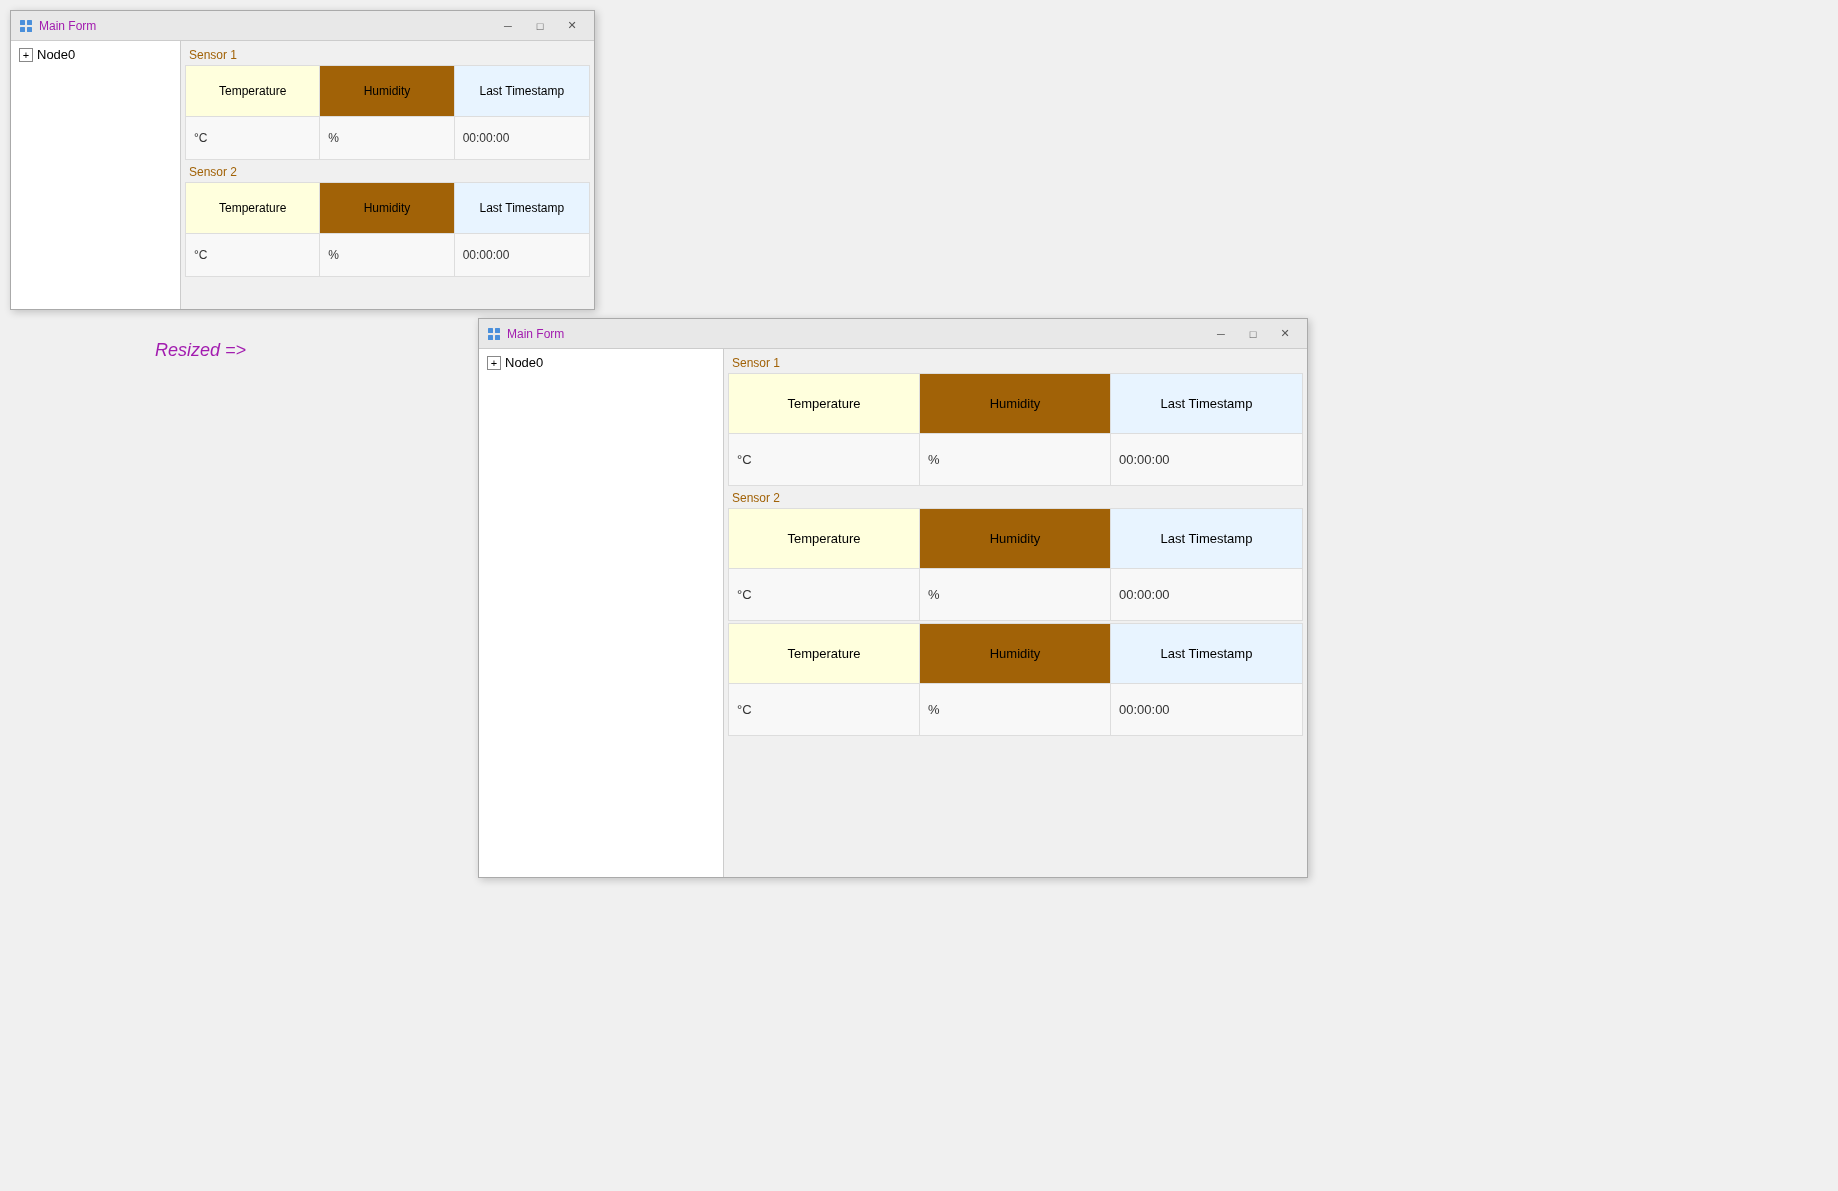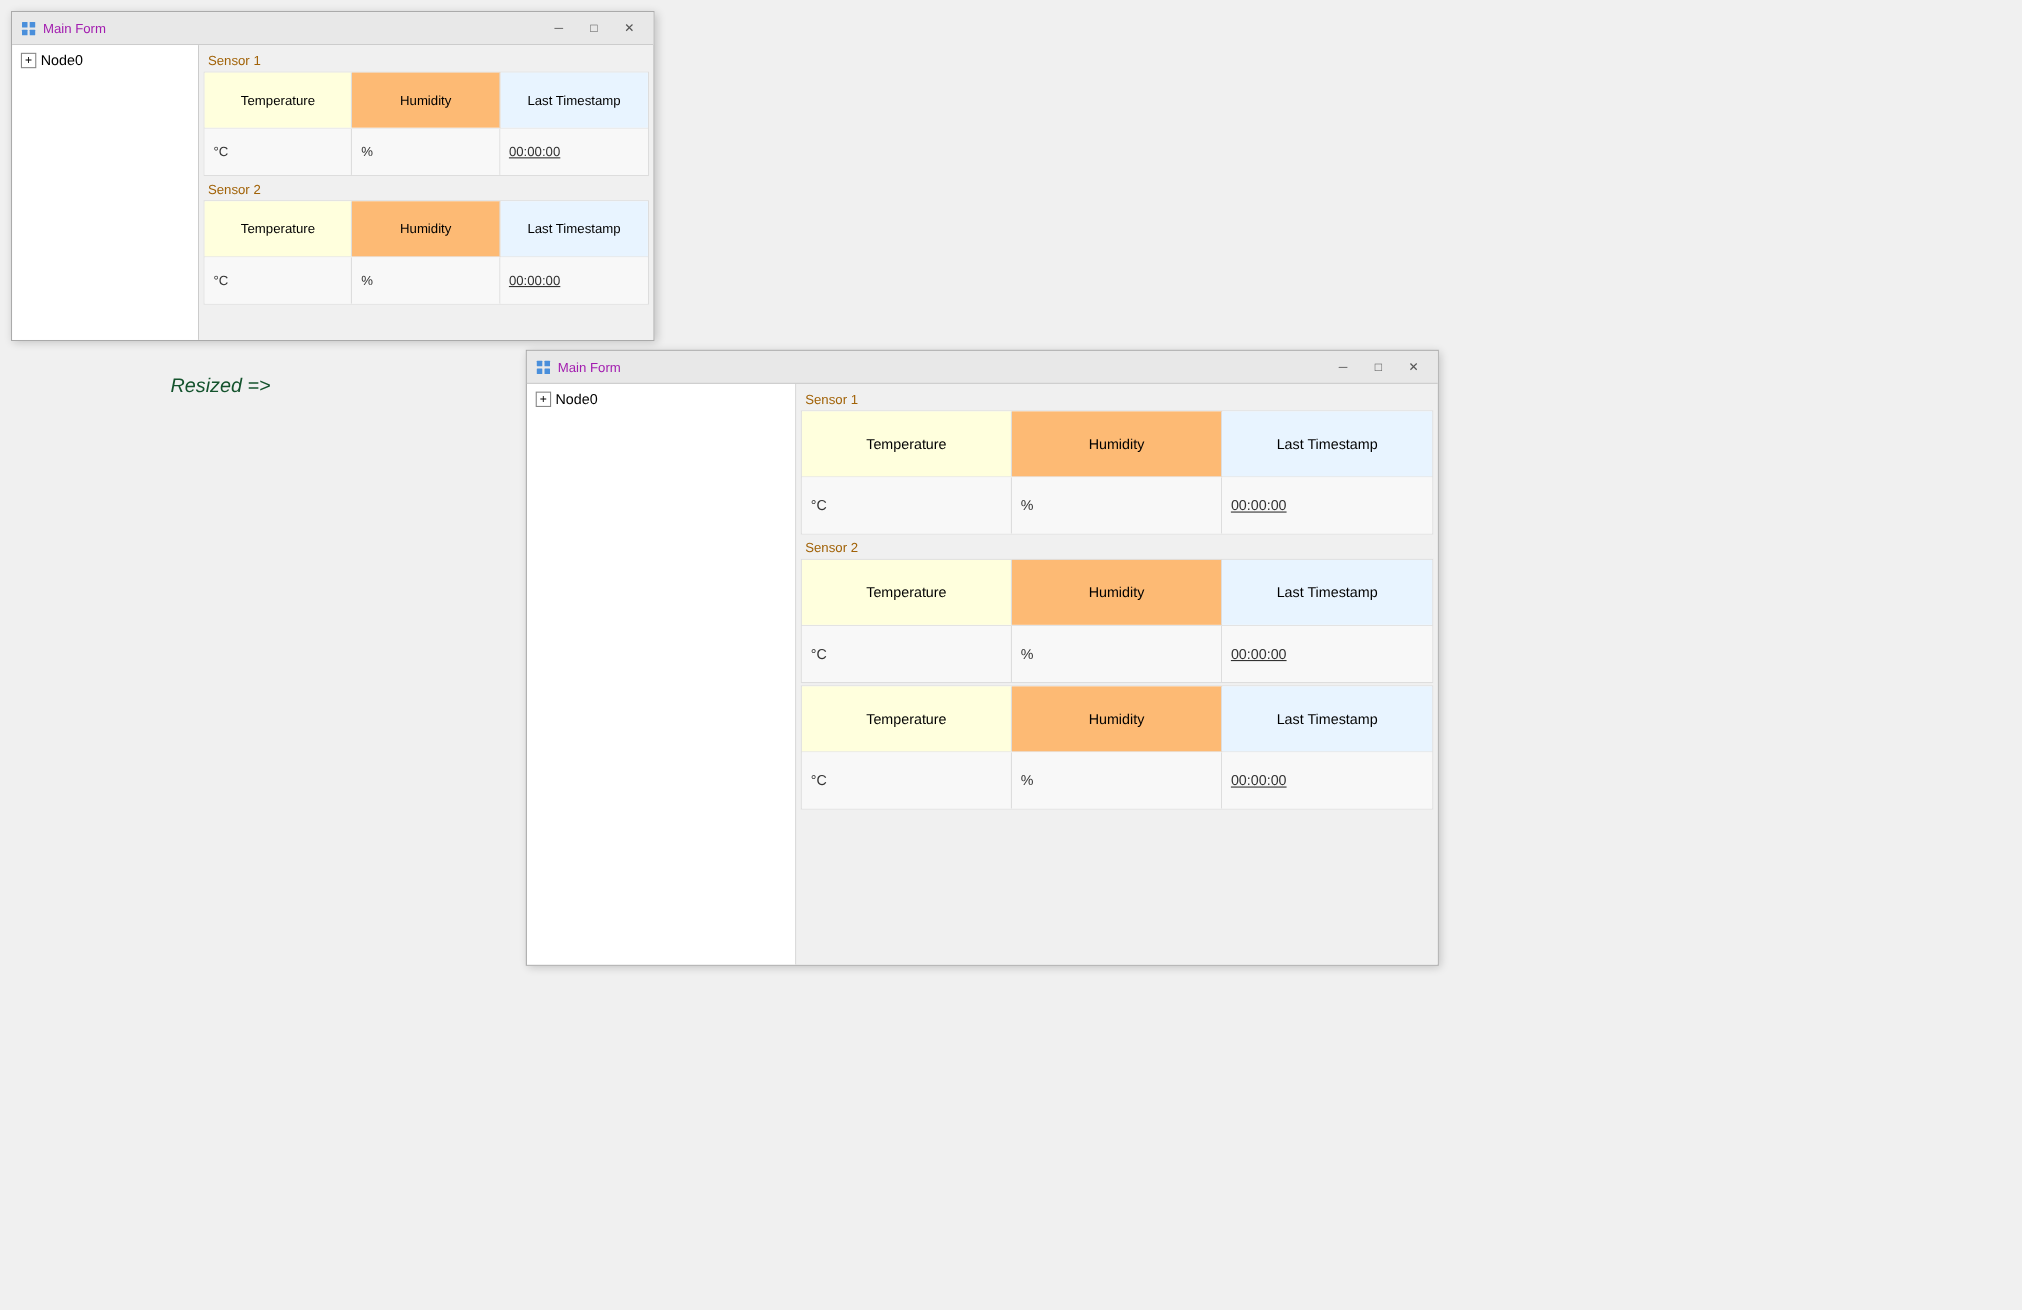--- a/index.html
+++ b/index.html
@@ -12,21 +12,21 @@
       position: relative;
       overflow: hidden;
     }
 
     .resized-label {
       position: absolute;
       top: 340px;
       left: 155px;
       font-style: italic;
       font-size: 18px;
-      color: #14532d;
+      color: #a21caf;
     }
 
     
     .window {
       position: absolute;
       background: #f5f5f5;
       border: 1px solid #aaa;
       box-shadow: 2px 2px 8px rgba(0,0,0,0.2);
       display: flex;
       flex-direction: column;
@@ -175,39 +175,38 @@
 
     .sensor-header-cell:last-child {
       border-right: none;
     }
 
     .sensor-header-cell.temp-header {
       background: #ffffdd;
     }
 
     .sensor-header-cell.humidity-header {
-      background: #fdba74;
+      background: #a16207;
     }
 
     .sensor-header-cell.timestamp-header {
       background: #e8f4ff;
     }
 
     .sensor-value-cell {
       padding: 12px 8px;
       text-align: left;
       font-size: 13px;
       color: #333;
       border-right: 1px solid #ddd;
       background: #f8f8f8;
     }
 
     .sensor-value-cell:last-child {
       border-right: none;
-      text-decoration: underline;
     }
 
     
     .window-small {
       top: 10px;
       left: 10px;
       width: 585px;
       height: 300px;
     }
 

